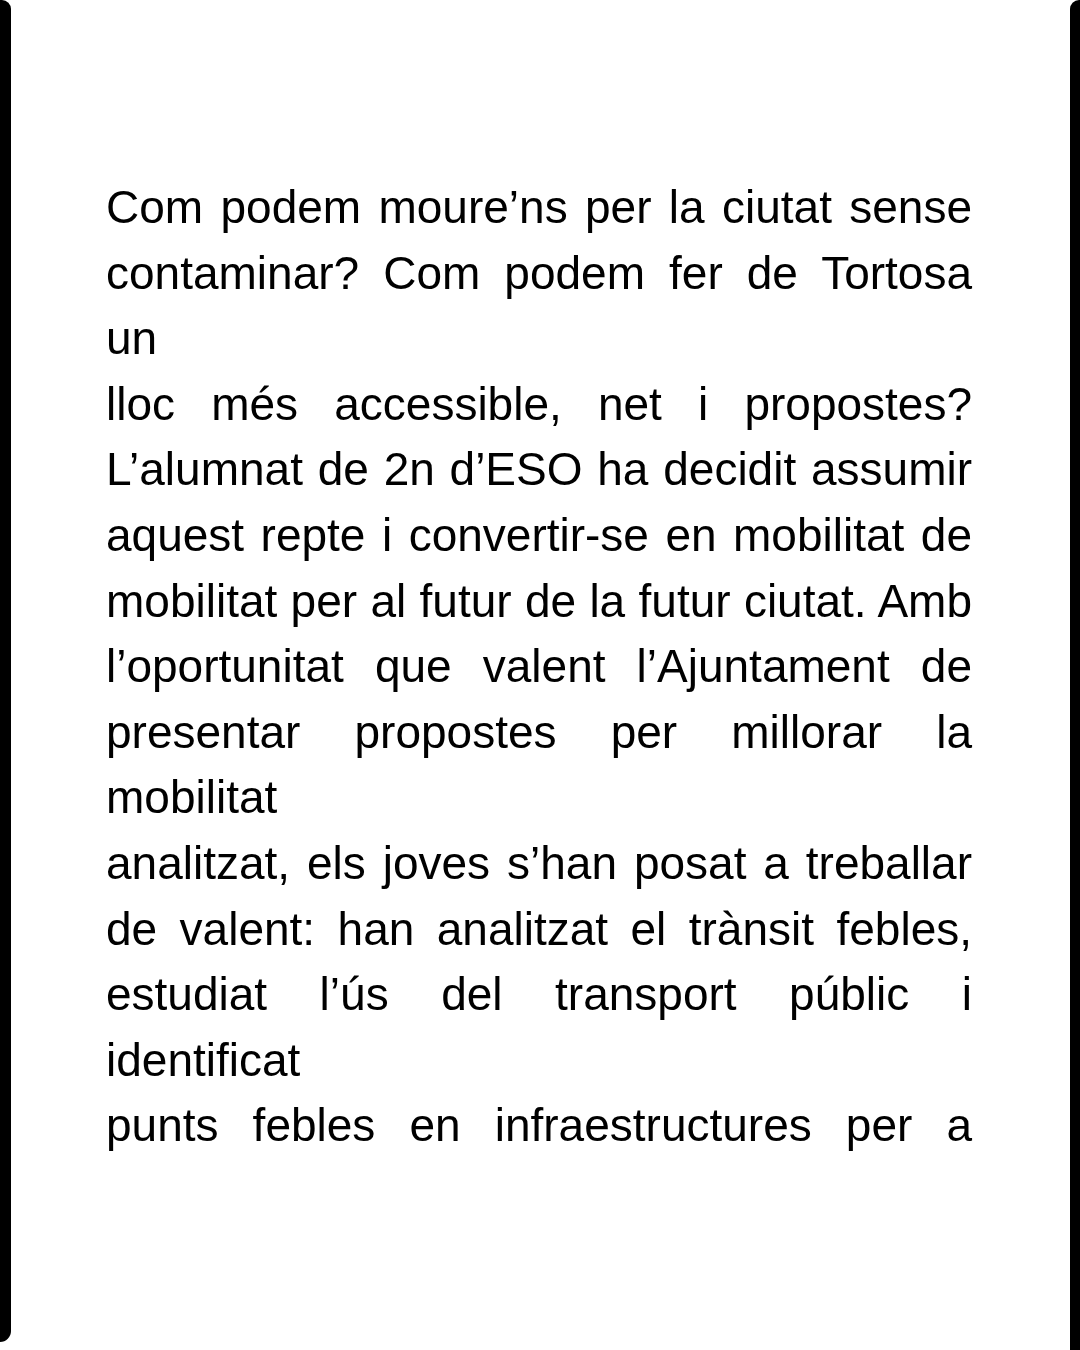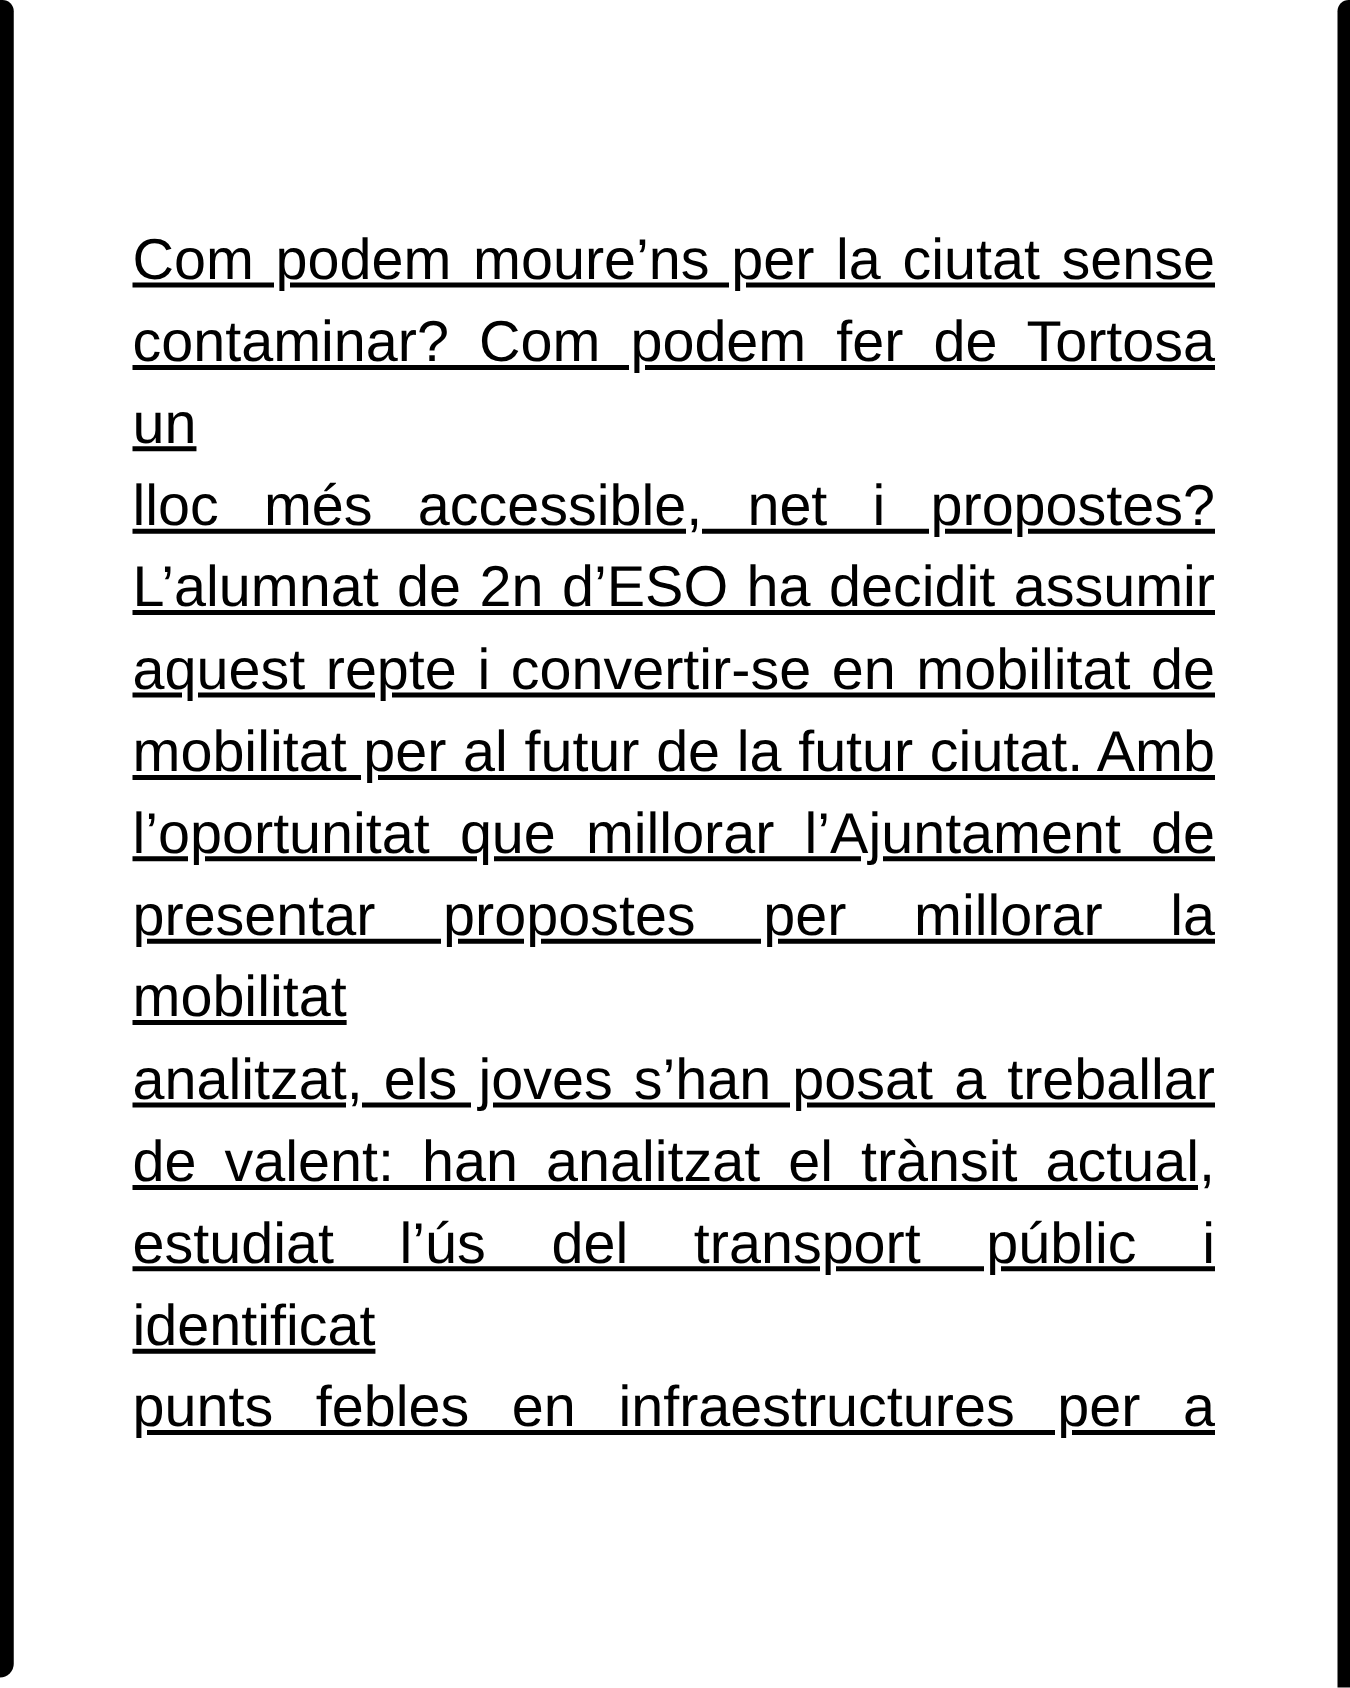--- a/index.html
+++ b/index.html
@@ -43,38 +43,37 @@
     top: 175px;
     width: 866px;
     color: #000000;
     font-size: 46px;
     line-height: 65.6px;
     letter-spacing: 0;
   }
   .line {
     text-align: justify;
     text-align-last: justify;
-    text-decoration: underline;
   }
 </style>
 </head>
 <body>
 
 <div class="page">
   <div class="edge-bar left"></div>
   <div class="edge-bar right"></div>
 
   <div class="article">
     <div class="line">Com podem moure’ns per la ciutat sense</div>
     <div class="line">contaminar? Com podem fer de Tortosa un</div>
     <div class="line">lloc més accessible, net i propostes?</div>
     <div class="line">L’alumnat de 2n d’ESO ha decidit assumir</div>
     <div class="line">aquest repte i convertir-se en mobilitat de</div>
     <div class="line">mobilitat per al futur de la futur ciutat. Amb</div>
-    <div class="line">l’oportunitat que millorar l’Ajuntament de</div>
+    <div class="line">l’oportunitat que valent l’Ajuntament de</div>
     <div class="line">presentar propostes per millorar la mobilitat</div>
     <div class="line">analitzat, els joves s’han posat a treballar</div>
-    <div class="line">de valent: han analitzat el trànsit actual,</div>
+    <div class="line">de valent: han analitzat el trànsit febles,</div>
     <div class="line">estudiat l’ús del transport públic i identificat</div>
     <div class="line">punts febles en infraestructures per a</div>
 
   </div>
 </div>
 
 </body></html>

